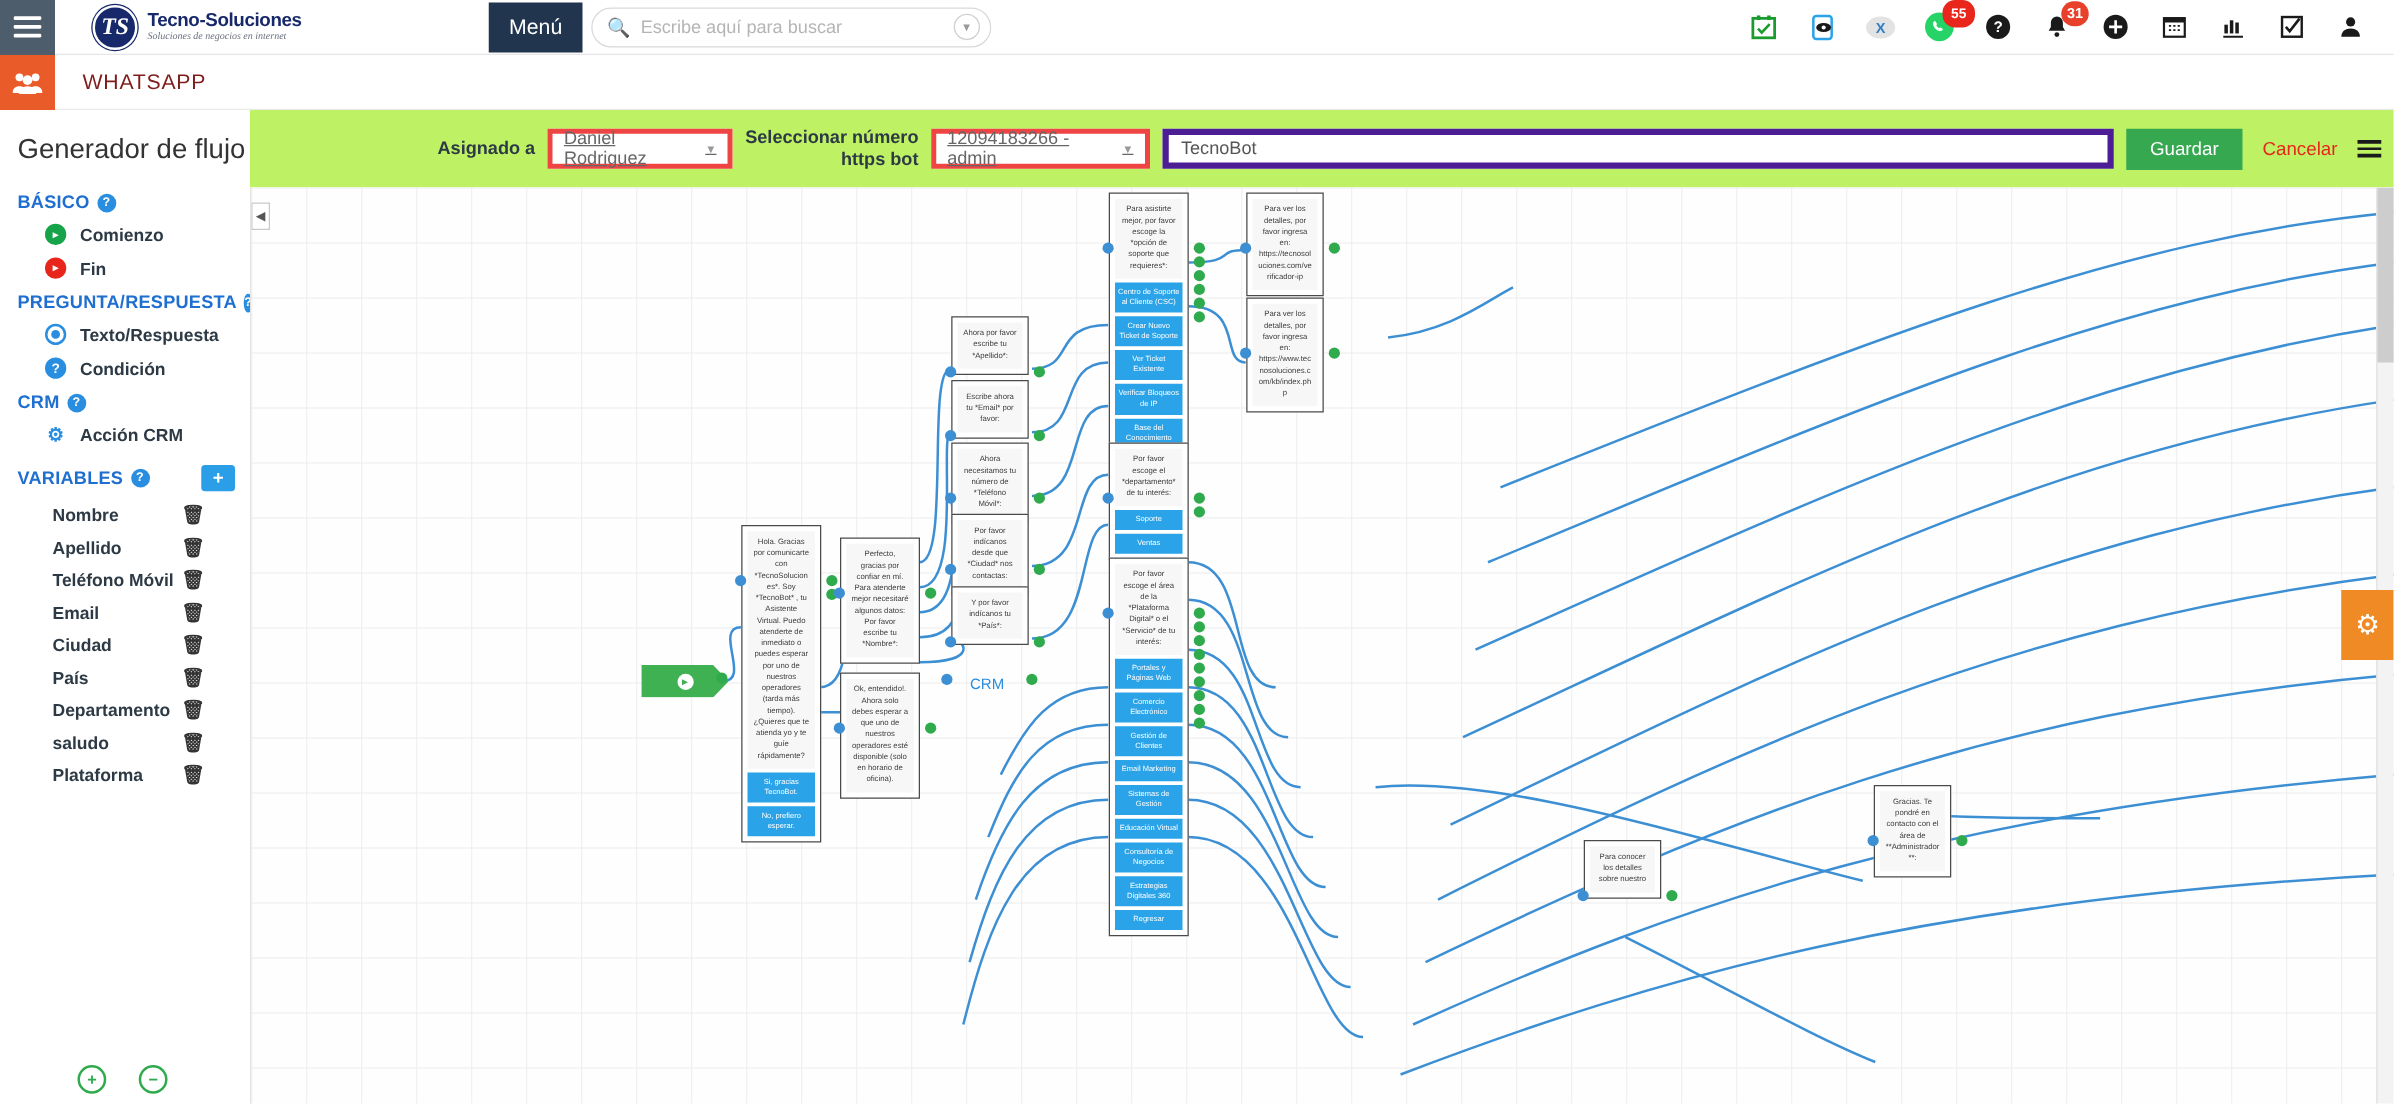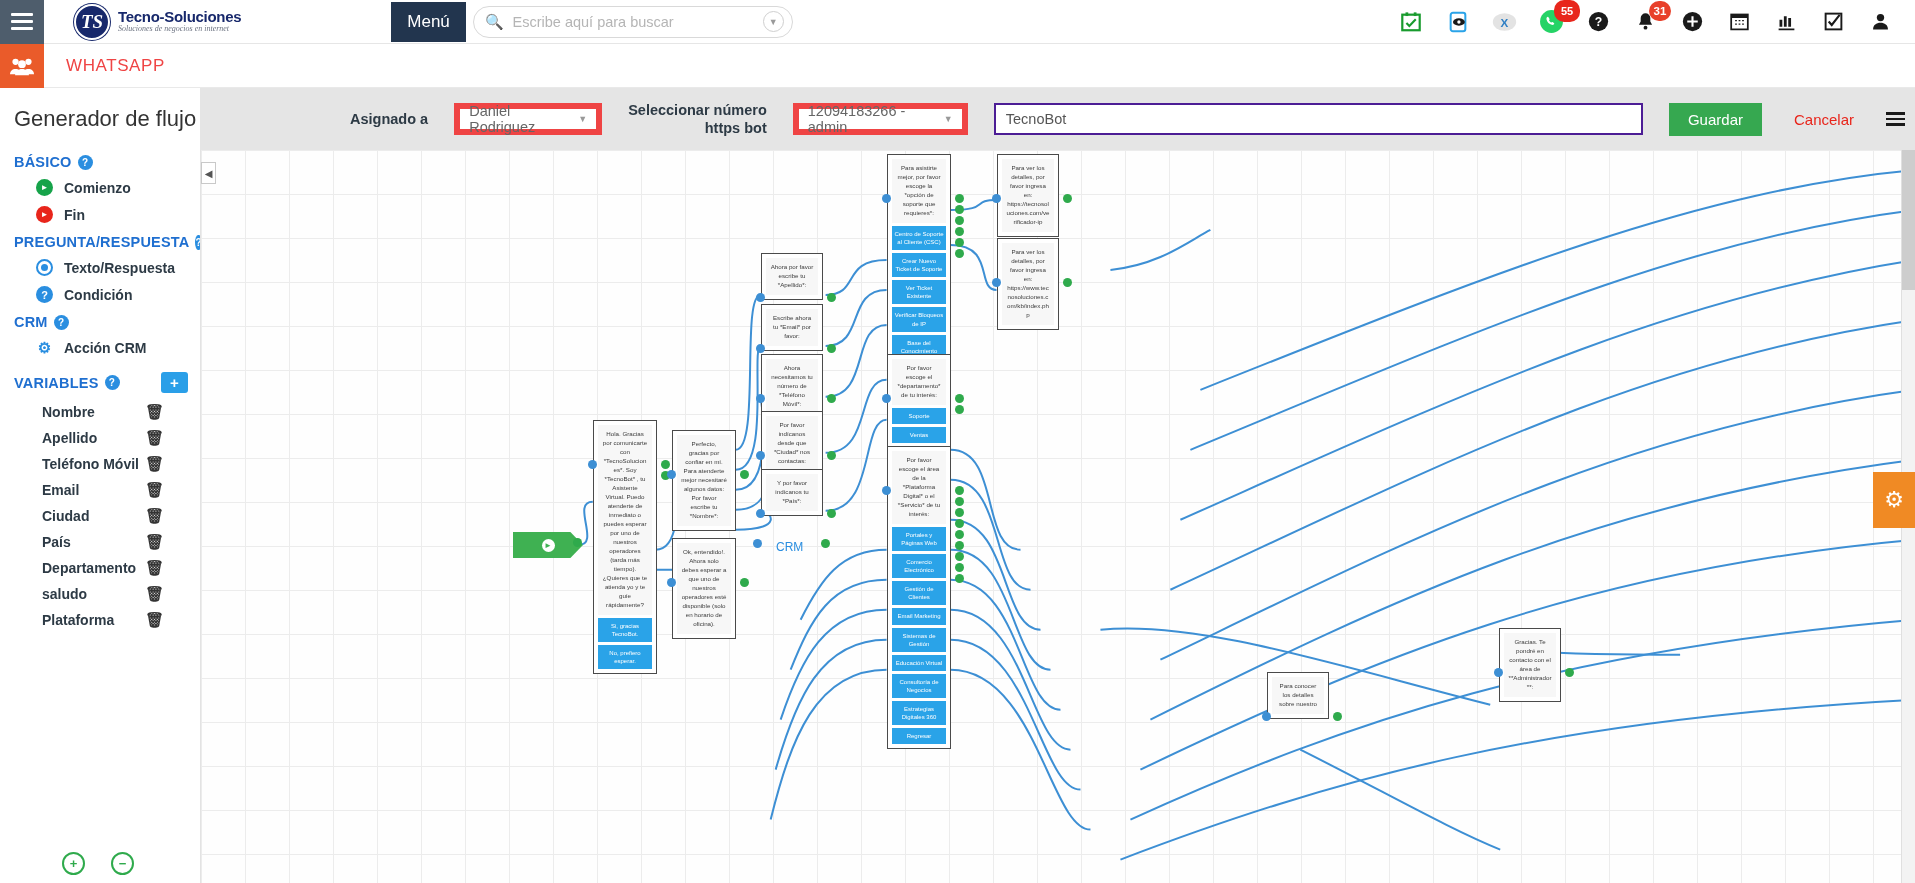--- a/index.html
+++ b/index.html
@@ -83,21 +83,21 @@
 
   
   .wabar { height: 44px; display: flex; align-items: center; background: #fff; border-bottom: 1px solid #e9e9e9; }
   .wabar-icon {
     width: 44px; height: 44px; background: #ea5b2a;
     display: flex; align-items: center; justify-content: center;
     flex: 0 0 44px; color: #fff; font-size: 19px;
   }
   .wabar-title {
     margin-left: 22px; font-size: 17px; letter-spacing: 0.6px;
-    color: #ef4444; font-weight: normal;
+    color: #7f1d1d; font-weight: normal;
   }
 
   
   .layout { display: flex; height: calc(883px - 88px); }
 
   .sidebar { width: 200px; background: #fff; flex: 0 0 200px; position: relative; }
   .sb-title { font-size: 22px; color: #333; padding: 18px 0 16px 14px; font-weight: normal; }
   .sb-group { font-size: 14.5px; color: #1f6fd0; font-weight: bold; padding: 6px 0 4px 14px; display: flex; align-items: center; gap: 6px; letter-spacing: 0.2px; }
   .qmark {
     width: 15px; height: 15px; border-radius: 50%;
@@ -124,30 +124,30 @@
 
   .zoom-row { position: absolute; bottom: 8px; left: 0; width: 200px; display: flex; gap: 26px; padding-left: 62px; }
   .zoom-btn {
     width: 23px; height: 23px; border-radius: 50%; border: 2px solid #2faa4c;
     color: #2faa4c; display: flex; align-items: center; justify-content: center;
     font-size: 13px; font-weight: bold; cursor: pointer;
   }
 
   
   .rightcol { flex: 1; display: flex; flex-direction: column; min-width: 0; }
-  .toolbar { height: 62px; display: flex; align-items: center; background: #e5e5e5; padding-left: 150px; gap: 26px; }
+  .toolbar { height: 62px; display: flex; align-items: center; background: #bef264; padding-left: 150px; gap: 10px; }
   .tb-label { font-size: 14.5px; color: #2d3a45; font-weight: bold; text-align: right; line-height: 1.25; }
   .tb-select {
-    height: 32px; border: 6px solid #ef4444; background: #fff;
+    height: 32px; border: 4px solid #ef4444; background: #fff;
     display: flex; align-items: center; padding: 0 9px;
-    font-size: 14.5px; color: #666; cursor: pointer; gap: 10px;
+    font-size: 14.5px; color: #666; cursor: pointer; gap: 10px; text-decoration: underline;
   }
   .tb-select .cv { margin-left: auto; color: #999; font-size: 9px; }
   .tb-input {
-    height: 32px; flex: 1; border: 2px solid #4c1d95; background: #fff;
+    height: 32px; flex: 1; border: 5px solid #4c1d95; background: #fff;
     padding: 0 10px; font-size: 14.5px; color: #555; outline: none;
     font-family: "Liberation Sans", sans-serif;
   }
   .btn-save { background: #36a850; color: #fff; font-size: 15px; padding: 8px 19px; cursor: pointer; border: 0; }
   .btn-cancel { color: #e8251b; font-size: 15px; cursor: pointer; padding: 0 6px; }
   .list-ic { display: flex; flex-direction: column; gap: 3px; cursor: pointer; padding-right: 10px; }
   .list-ic span { display: block; width: 19px; height: 2.5px; background: #1a1a1a; }
 
   
   .canvas {

